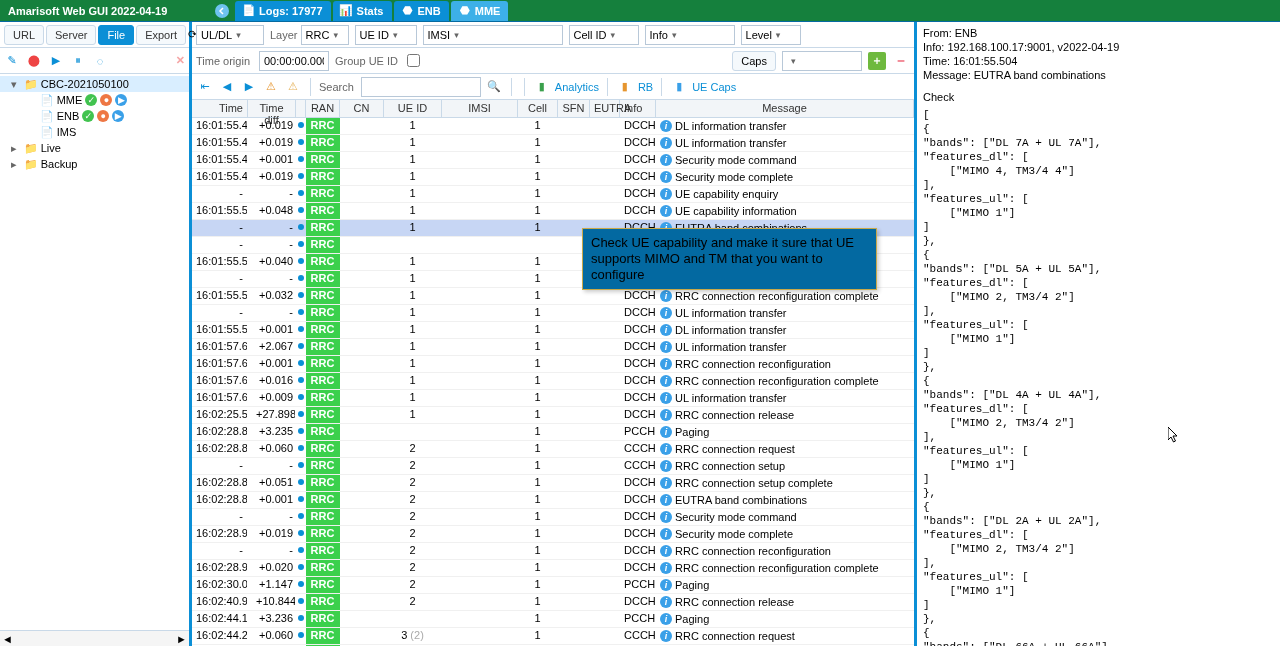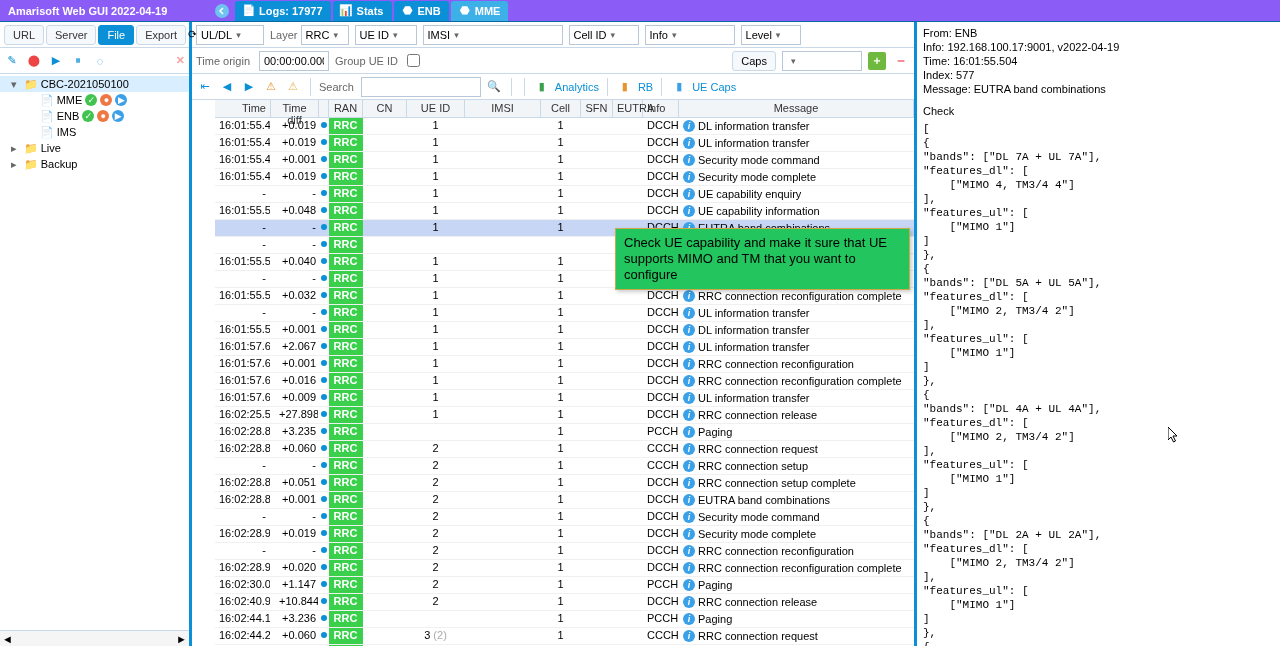--- a/index.html
+++ b/index.html
@@ -1,18 +1,18 @@
 <!DOCTYPE html>
 <html><head>
 <meta charset="utf-8">
 <style>
 * { margin: 0; padding: 0; box-sizing: border-box; font-family: Arial, sans-serif; font-size: 11px; }
 body { background: #fff; overflow: hidden; }
 
-.header { background: #8b5cf6; color: #fff; height: 22px; display: flex; align-items: center; padding: 0 8px; font-weight: bold; border-bottom: 1px solid #066aa0; }
+.header { background: #15803d; color: #fff; height: 22px; display: flex; align-items: center; padding: 0 8px; font-weight: bold; border-bottom: 1px solid #066aa0; }
 .header-title { flex: 0 0 207px; }
 .header-collapse { width:14px;height:14px;border-radius:50%;background:#6ec3f0;display:flex;align-items:center;justify-content:center;margin-right:4px;cursor:pointer; }
 
 .tabs { display: flex; gap: 2px; height: 20px; align-items:center; padding-left:2px;}
 .tab { display:flex; align-items:center; gap:4px; padding:2px 8px; background:#0b8fd6; color:#fff; border-radius:3px 3px 0 0; cursor:pointer; height:20px;}
 .tab.active { background:#3db0e8; }
 .tab-icon { width:12px;height:12px;display:inline-flex;align-items:center;justify-content:center;}
 
 .layout { display:flex; height: 624px; }
 .sidebar { width: 192px; border-right:3px solid #0b8fd6; display:flex;flex-direction:column;}
@@ -36,21 +36,21 @@
 
 .main { flex:1; display:flex; flex-direction:column; border-right:3px solid #0b8fd6;}
 .filter-row { height:26px; border-bottom:1px solid #c9d9e8; display:flex;align-items:center;padding:0 4px;gap:6px;}
 .combo { height:20px; border:1px solid #b8c8d8; display:flex;align-items:center;padding:0 4px;background:#fff;cursor:pointer;position:relative;}
 .combo::after { content:"▾"; margin-left:4px; color:#666;font-size:9px;}
 .combo-label { color:#666; margin-right:3px;}
 .btn { padding:3px 8px; border:1px solid #c9d9e8; background:#f5f9fc; border-radius:3px; cursor:pointer;}
 .plus-btn { width:18px;height:18px;background:#6eb93e;color:#fff;display:flex;align-items:center;justify-content:center;border-radius:2px;cursor:pointer;font-weight:bold;}
 .minus-btn{ width:18px;height:18px;color:#e67;display:flex;align-items:center;justify-content:center;cursor:pointer;font-weight:bold;font-size:14px;}
 
-.table-wrap { flex:1; overflow:auto; position:relative;margin-left:23px;}
+.table-wrap { flex:1; overflow:auto; position:relative;}
 .thead { display:flex; height:18px; background:#f2f5f8; border-bottom:1px solid #c9d9e8; position:sticky;top:0;}
 .th { border-right:1px solid #c9d9e8; padding:2px 4px; text-align:center; color:#333;}
 .trow { display:flex; height:17px; border-bottom:1px solid #f0f0f0;}
 .trow.selected { background:#c7d6f4 !important;}
 .td { border-right:1px solid transparent; padding:1px 4px; text-align:center; overflow:hidden;white-space:nowrap;}
 .td.ran { background:#3bd04c; color:#fff; font-weight:bold;text-align:center;}
 .td.time-diff { text-align:right; padding-right:2px;padding-left:8px;}
 .dot-blue { width:6px;height:6px;border-radius:50%;background:#0b8fd6;display:inline-block;margin:0 1px;}
 .td.msg { text-align:left; display:flex;align-items:center;gap:3px;}
 .info-icon{ width:12px;height:12px;border-radius:50%;background:#3aa0e8;color:#fff;display:inline-flex;align-items:center;justify-content:center;font-size:9px;font-weight:bold;font-style:italic;}
@@ -58,21 +58,21 @@
 
 .c-time{width:56px;text-align:right;} .c-diff{width:48px;} .c-dot{width:10px;padding:0;text-align:center;}
 .c-ran{width:34px;} .c-cn{width:44px;} .c-ueid{width:58px;} .c-imsi{width:76px;}
 .c-cell{width:40px;} .c-sfn{width:32px;} .c-rnti{width:30px;} .c-info{width:36px;text-align:left;}
 .c-msg{flex:1;}
 
 .detail { width:363px; padding:4px 6px; overflow:auto; font-family:Arial,sans-serif;}
 .detail-line { line-height:14px;}
 .data-pre { font-family:'Courier New',monospace; font-size:11px; line-height:14px; white-space:pre;margin-top:4px;}
 
-.annotation { position:absolute; left:400px; top:128px; width:295px; background:#22c55e; border:1px solid #c9a94a; padding:6px 8px; font-size:13px; line-height:16px; z-index:100; box-shadow:2px 2px 4px rgba(0,0,0,.2);}
+.annotation { position:absolute; left:390px; top:128px; width:295px; background:#0369a1; border:1px solid #c9a94a; padding:6px 8px; font-size:13px; line-height:16px; z-index:100; box-shadow:2px 2px 4px rgba(0,0,0,.2);}
 
 .search-row { height:26px; border-bottom:1px solid #c9d9e8; display:flex;align-items:center;padding:0 4px;gap:4px;}
 .nav-btn { width:18px;height:18px;display:flex;align-items:center;justify-content:center;cursor:pointer;color:#0b8fd6;}
 .search-input { height:20px;border:1px solid #b8c8d8;padding:0 4px;width:120px;}
 .sep { width:1px;height:18px;background:#c9d9e8;margin:0 4px;}
 .cursor { position:absolute; left:1168px; top:427px; width:12px;height:18px;pointer-events:none;z-index:200;}
 </style>
 </head>
 <body>
 
@@ -788,21 +788,20 @@
           </div>
         </div>
       <div class="annotation">Check UE capability and make it sure that UE supports MIMO and TM that you want to configure</div>
     </div>
   </div>
 
   <div class="detail">
     <div class="detail-line">From: ENB</div>
     <div class="detail-line">Info: 192.168.100.17:9001, v2022-04-19</div>
     <div class="detail-line">Time: 16:01:55.504</div>
-    <div class="detail-line">Index: 577</div>
     <div class="detail-line">Message: EUTRA band combinations</div>
     <div style="height:8px;"></div>
     <div class="detail-line">Check</div>
     <div class="data-pre">[
 {
 "bands": ["DL 7A + UL 7A"],
 "features_dl": [
     ["MIMO 4, TM3/4 4"]
 ],
 "features_ul": [

